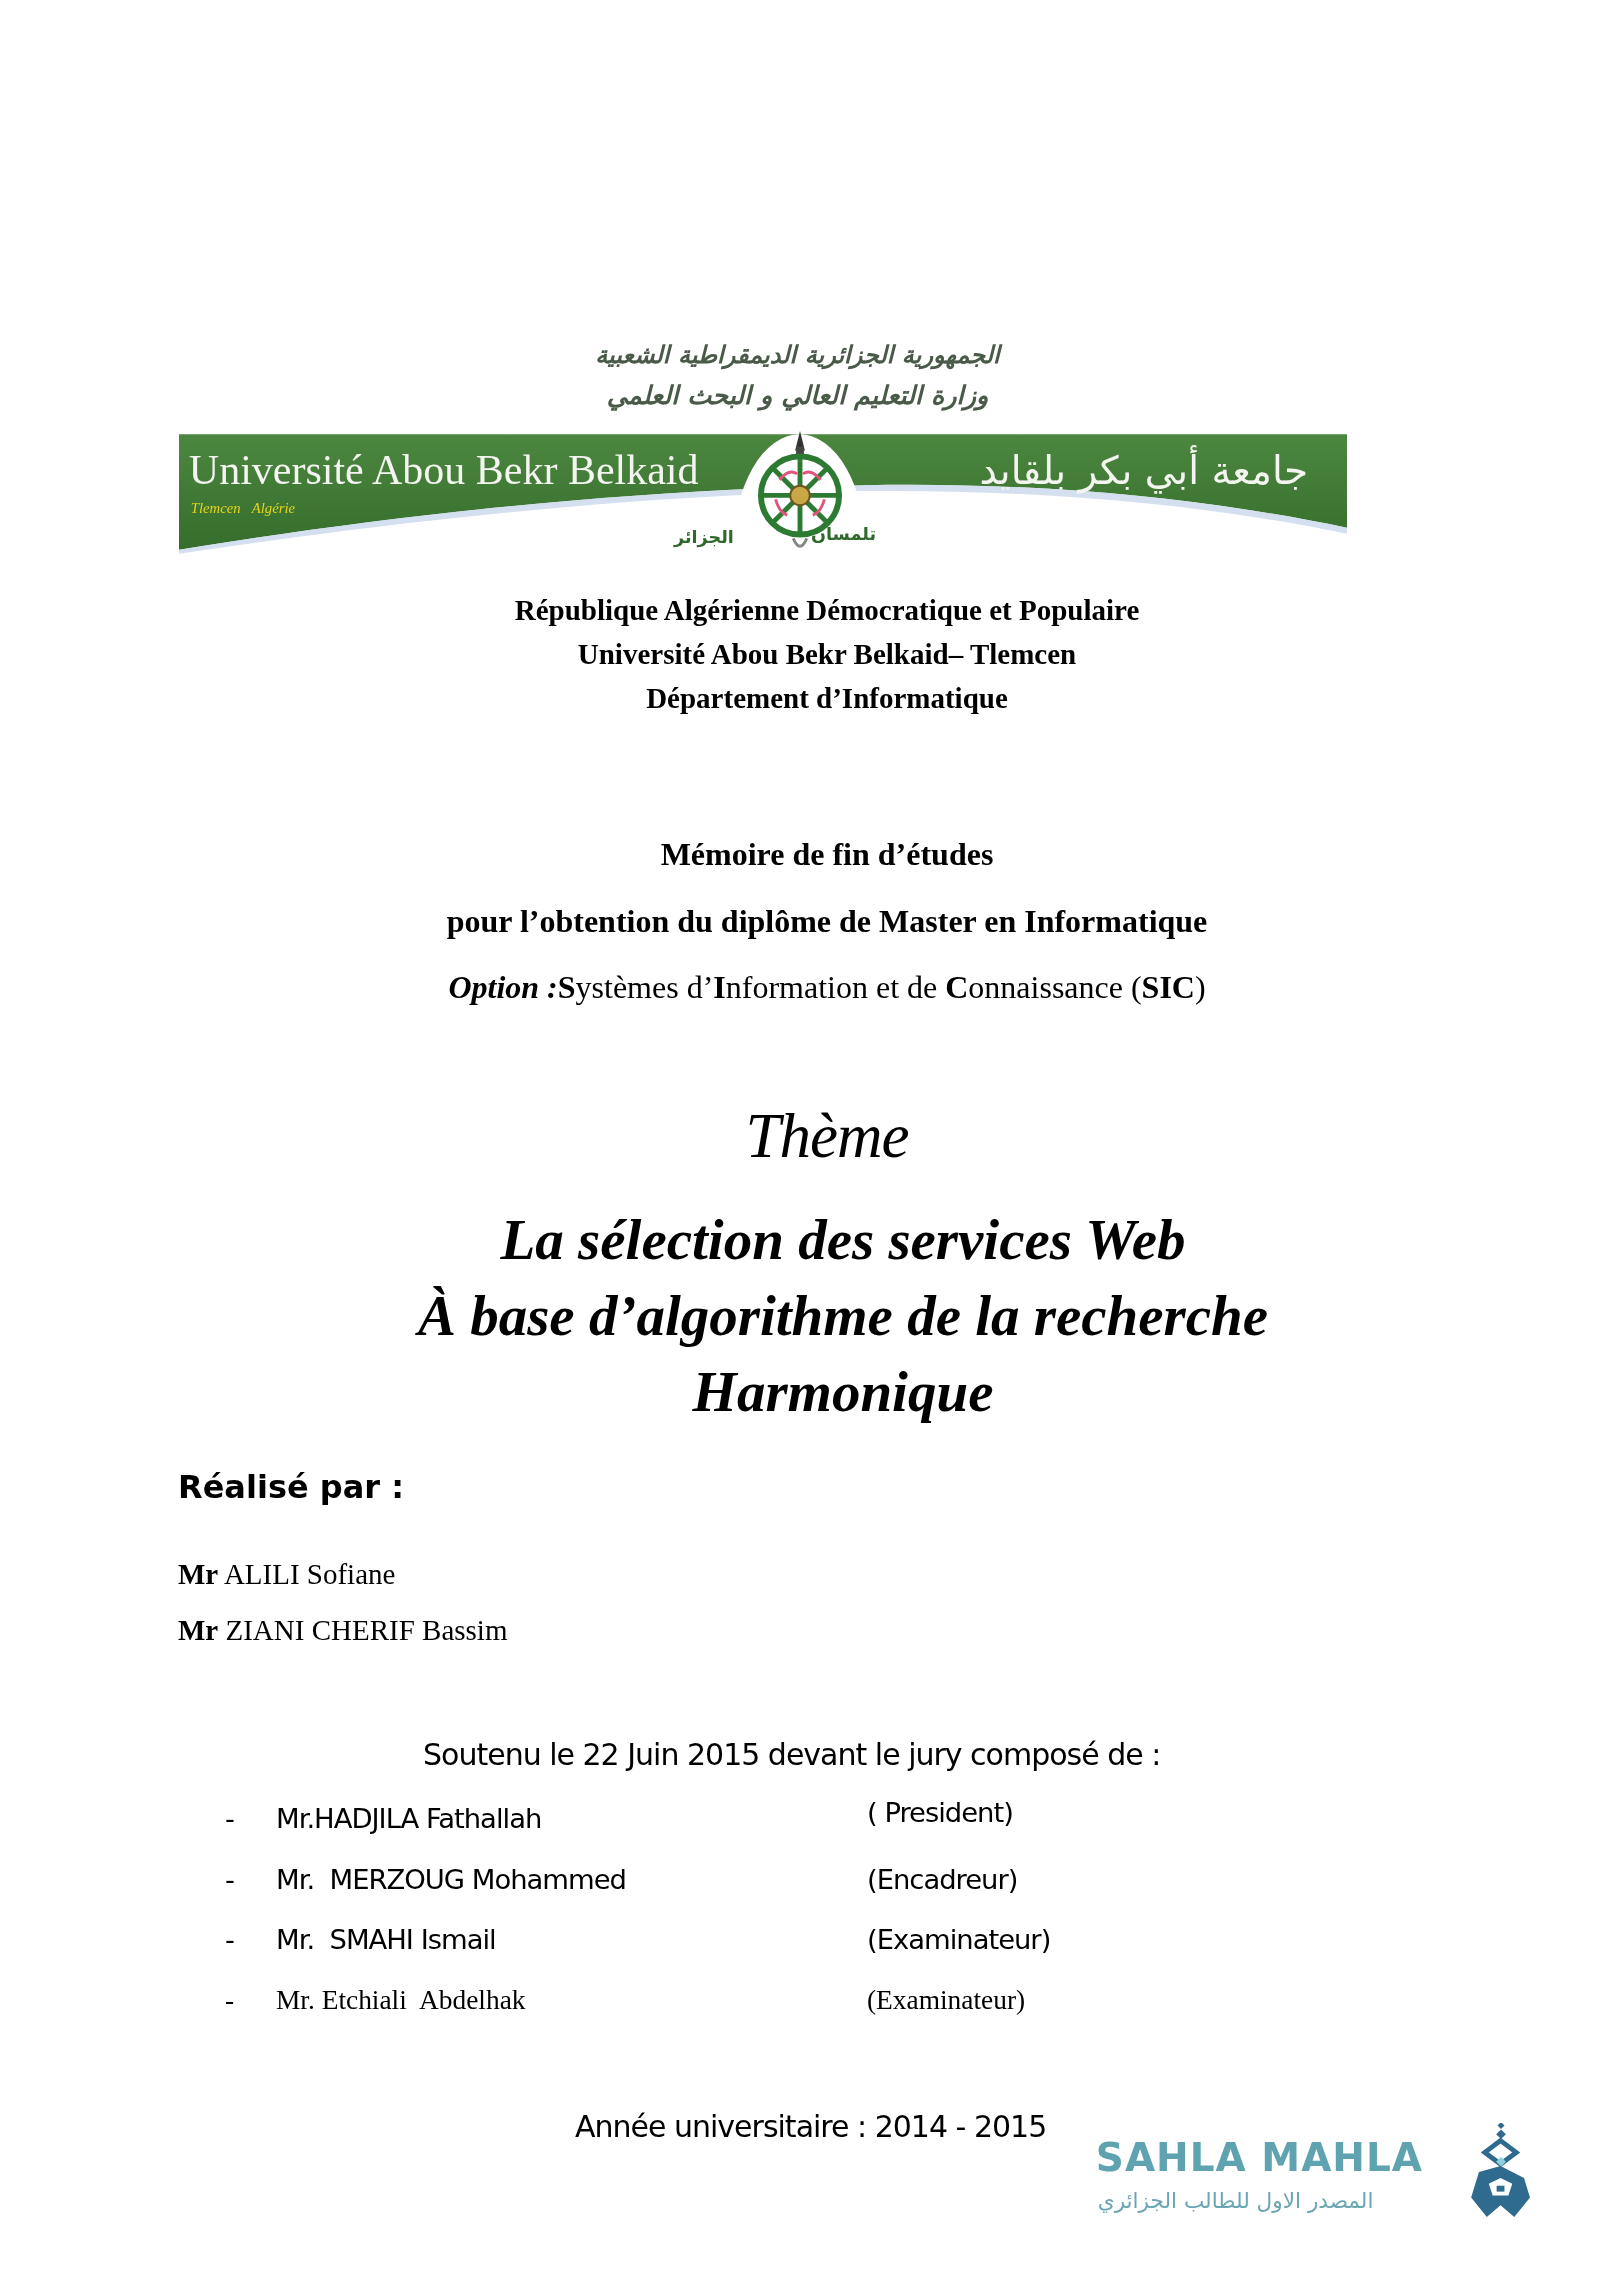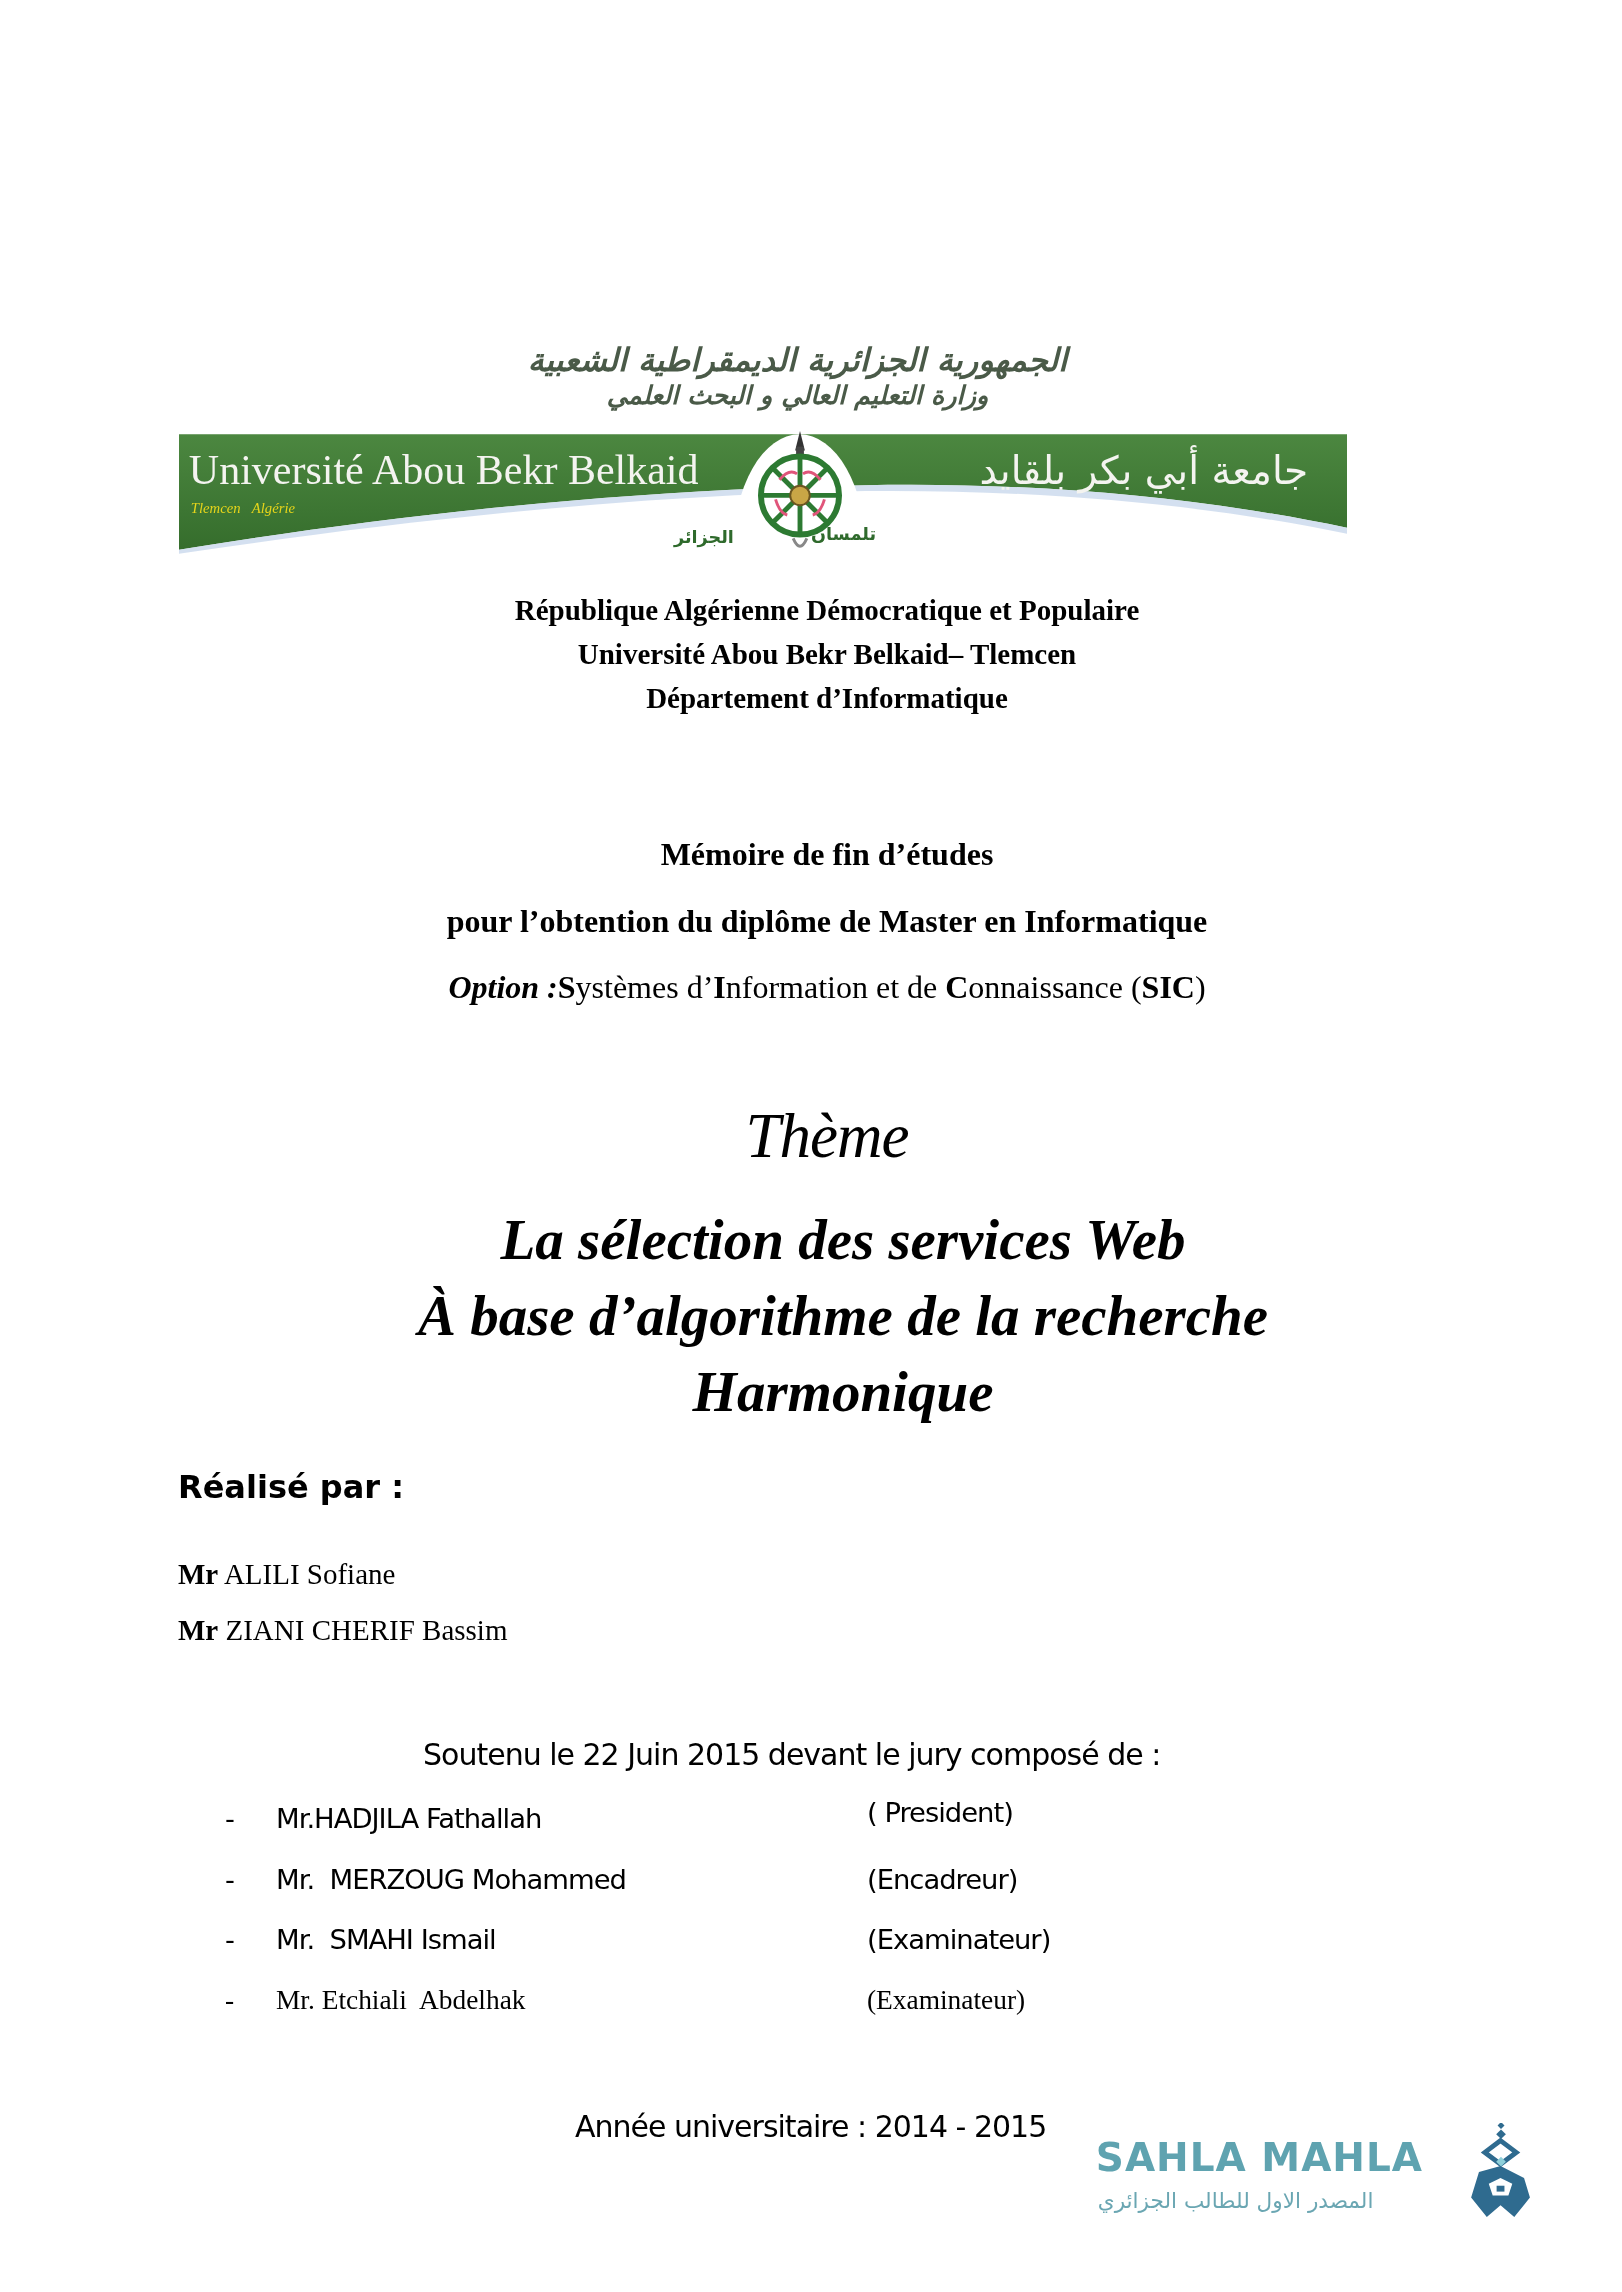--- a/index.html
+++ b/index.html
@@ -5,21 +5,21 @@
   html, body { margin: 0; padding: 0; background: #ffffff; }
   body { width: 1622px; height: 2293px; position: relative; overflow: hidden; color: #000; }
   .abs { position: absolute; }
   .center { left: 16px; width: 1622px; text-align: center; }
 
   
   .logo-block { left: 179px; top: 323px; width: 1237px; height: 240px; }
   .ar-line { position: absolute; left: 0; width: 1237px; text-align: center;
              font-family: "DejaVu Sans", sans-serif; font-style: italic; font-weight: bold;
              color: #4a5a48; letter-spacing: 2px; }
-  .ar1 { top: 17.6px; font-size: 32px; font-style: italic; }
+  .ar1 { top: 17.6px; font-size: 24px; font-style: italic; }
   .ar2 { top: 57px; font-size: 25.5px; }
   .banner { position: absolute; left: 0; top: 111px; width: 1168px; height: 120px; overflow: hidden; }
   .banner svg { position: absolute; left: 0; top: 0; }
   .uni-fr { position: absolute; left: 9.8px; top: 11.8px; font-family: "Liberation Serif", serif;
             font-size: 42px; color: #f4f4f0; white-space: nowrap; }
   .uni-sub { position: absolute; left: 11.8px; top: 66px; font-family: "Liberation Serif", serif;
              font-style: italic; font-size: 14.7px; color: #e6d51a; white-space: nowrap; word-spacing: 7.8px; }
   .uni-ar { position: absolute; right: 39px; top: 13.7px; font-family: "DejaVu Sans", sans-serif;
             font-size: 39px; color: #f4f4f0; direction: rtl; white-space: nowrap; }
   .emblem { position: absolute; left: 567px; top: 106px; width: 108px; height: 127px; }

